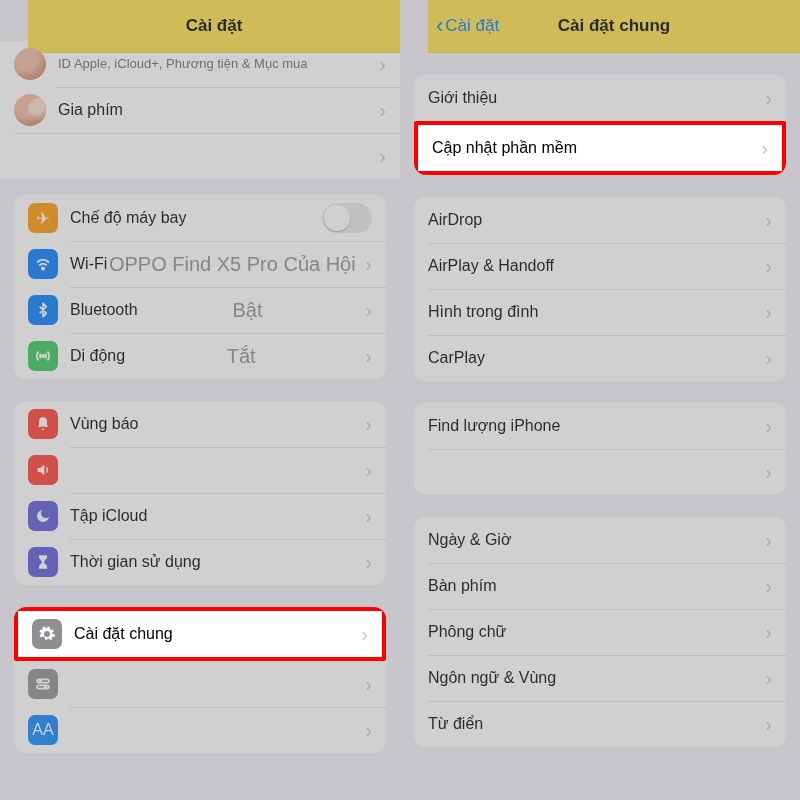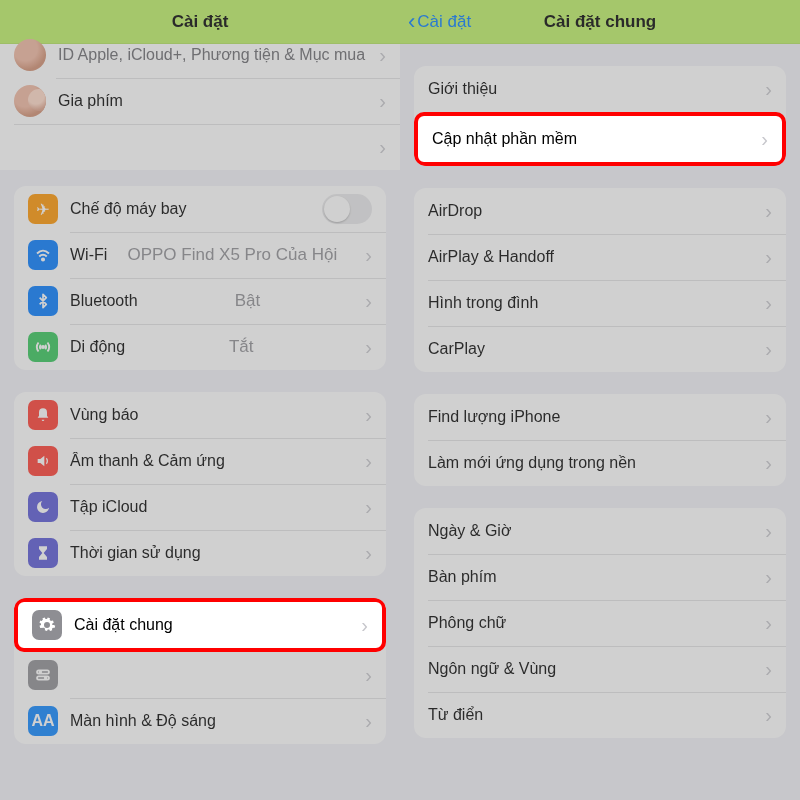--- a/index.html
+++ b/index.html
@@ -20,27 +20,28 @@
   
   .pane::after {
     content: "";
     position: absolute;
     inset: 0;
     background: rgba(120,120,120,0.35);
     pointer-events: none;
     z-index: 5;
   }
   .header {
-    height: 44px;
+    height: 53px;
     display: flex;
     align-items: center;
     justify-content: center;
     position: relative;
-    background: #bef264;
+    background: #fde047;
     border-bottom: 1px solid rgba(0,0,0,0.06);
+    margin-left: 28px;
   }
   .header-title {
     font-size: 17px;
     font-weight: 600;
     color: #000;
   }
   .back-btn {
     position: absolute;
     left: 8px;
     top: 0;
@@ -85,33 +86,33 @@
   .row.with-icon + .row.with-icon::before { left: 56px; }
   .row .chev {
     color: #c7c7cc;
     font-size: 20px;
     font-weight: 400;
     margin-left: auto;
     padding-left: 8px;
   }
   .detail {
     color: #8e8e93;
-    font-size: 17px;
+    font-size: 20px;
     margin-left: auto;
   }
   .label {
     font-size: 16px;
     color: #000;
     flex-shrink: 1;
     white-space: nowrap;
     overflow: hidden;
     text-overflow: ellipsis;
   }
   .sublabel {
-    font-size: 16px;
+    font-size: 13px;
     color: #6a6a6f;
     line-height: 1.2;
   }
   .textcol { display: flex; flex-direction: column; }
   .icon {
     width: 30px;
     height: 30px;
     border-radius: 7px;
     margin-right: 12px;
     display: flex;
@@ -155,21 +156,21 @@
     background: #fff;
     box-shadow: 0 1px 2px rgba(0,0,0,0.25);
   }
   
   .pane-left .content { margin-top: -12px; }
   
   .hl {
     position: relative;
     z-index: 10;
     border: 4px solid #ff0000;
-    border-radius: 10px;
+    border-radius: 2px;
     background: #fff;
   }
   .hl .row::before { display: none; }
   .group.first-left, .flat-wrap { margin-left: -14px; margin-right: -14px; border-radius: 0; }
   .flat-wrap { background:#fff; }
   .flat-wrap .row + .row::before { left: 14px; }
   
   .pane-right .content { padding-top: 22px; text-align: right; }
   
   .c-orange{background:#ff9500}.c-blue{background:#007aff}.c-green{background:#34c759}
@@ -253,21 +254,20 @@
         <span class="label">Vùng báo</span>
         <span class="chev">›</span>
       </div>
       <div class="row with-icon">
         <div class="icon c-red">
             <svg width="16" height="16" viewBox="0 0 24 24" fill="#fff">
               <path d="M4 9v6h4l6 5V4L8 9H4z"></path>
               <path d="M17 8c2 2 2 6 0 8" stroke="#fff" stroke-width="2" fill="none"></path>
             </svg>
           </div>
-        <span class="label">Âm thanh &amp; Cảm ứng</span>
         <span class="chev">›</span>
       </div>
       <div class="row with-icon">
         <div class="icon c-purple">
             <svg width="16" height="16" viewBox="0 0 24 24" fill="#fff">
               <path d="M21 13A9 9 0 1111 3a7 7 0 0010 10z"></path>
             </svg>
           </div>
         <span class="label">Tập iCloud</span>
         <span class="chev">›</span>
@@ -300,22 +300,21 @@
             <svg width="16" height="16" viewBox="0 0 24 24" fill="none" stroke="#fff" stroke-width="2.5">
               <rect x="3" y="5" width="18" height="5" rx="2.5"></rect>
               <rect x="3" y="14" width="18" height="5" rx="2.5"></rect>
               <circle cx="8" cy="7.5" r="1.5" fill="#fff"></circle>
               <circle cx="16" cy="16.5" r="1.5" fill="#fff"></circle>
             </svg>
           </div>
         <span class="chev">›</span>
       </div>
       <div class="row with-icon">
-        <div class="icon c-bluea" style="font-weight:700">AA</div>
-        <span class="label">Màn hình &amp; Độ sáng</span>
+        <div class="icon c-bluea" style="font-weight:400">AA</div>
         <span class="chev">›</span>
       </div>
     </div>
   </div>
 </div>
 
 <div class="pane pane-right">
   <div class="header">
     <div class="back-btn">
       <span class="back-chev">‹</span>
@@ -356,21 +355,20 @@
         <span class="chev">›</span>
       </div>
     </div>
 
     <div class="group">
       <div class="row">
         <span class="label">Find lượng iPhone</span>
         <span class="chev">›</span>
       </div>
       <div class="row">
-        <span class="label">Làm mới ứng dụng trong nền</span>
         <span class="chev">›</span>
       </div>
     </div>
 
     <div class="group">
       <div class="row">
         <span class="label">Ngày &amp; Giờ</span>
         <span class="chev">›</span>
       </div>
       <div class="row">

